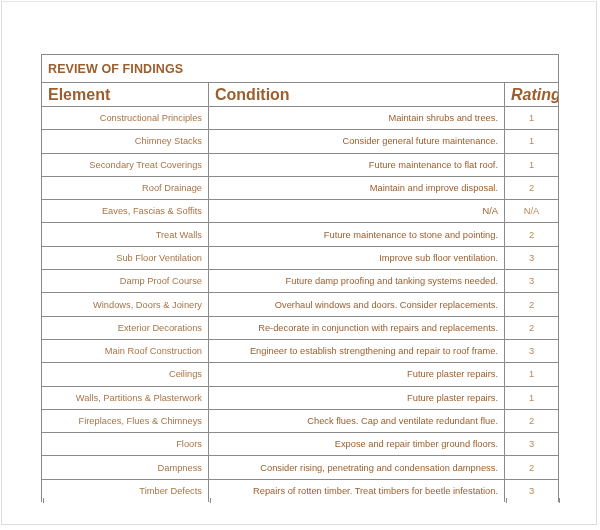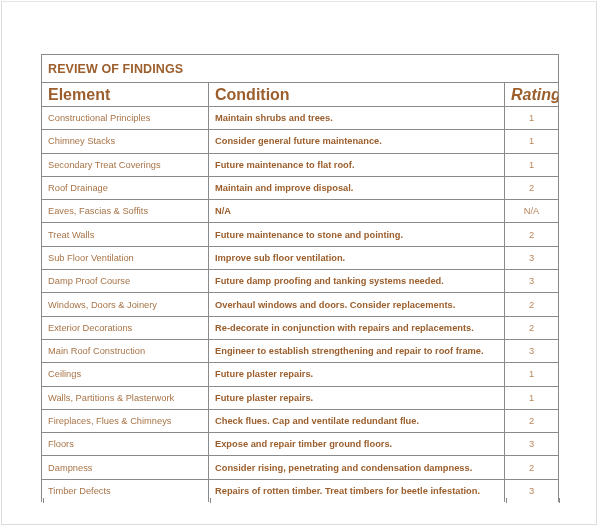--- a/index.html
+++ b/index.html
@@ -11,23 +11,23 @@
               border-collapse: collapse; table-layout: fixed; margin-top: 28px; }
   .findings td, .findings th { border: 1px solid #8a8a8a; padding: 0 6px; color: #a0683a;
               white-space: nowrap; overflow: hidden; }
   .findings col.c1 { width: 167px; }
   .findings col.c2 { width: 296px; }
   .findings col.c3 { width: 54px; }
   .title-row td { height: 27px; font-size: 12.5px; font-weight: bold; color: #9b5e2c;
                   padding-left: 6px; letter-spacing: 0.1px; }
   .head-row th { height: 23px; font-size: 16px; font-weight: bold; color: #9b5e2c; text-align: left; }
   .head-row th.rating { text-align: left; font-style: italic; }
-  .data-row td { height: 22.3px; font-size: 9.3px; }
+  .data-row td { height: 22.3px; font-size: 9.3px; text-align: right; }
   .data-row td.element { color: #a87447; }
-  .data-row td.condition { font-weight: bold; color: #9b5e2c; }
+  .data-row td.condition { font-weight: normal; color: #9b5e2c; }
   .data-row td.rating { text-align: center; color: #b8865a; }
   .findings tr.last td { border-bottom: none; }
   .tail { position: absolute; top: 498px; width: 1px; height: 5px; background: #8a8a8a; }
 </style>
 </head>
 <body>
 
 <div class="page-frame"></div>
 
 <table class="findings">

